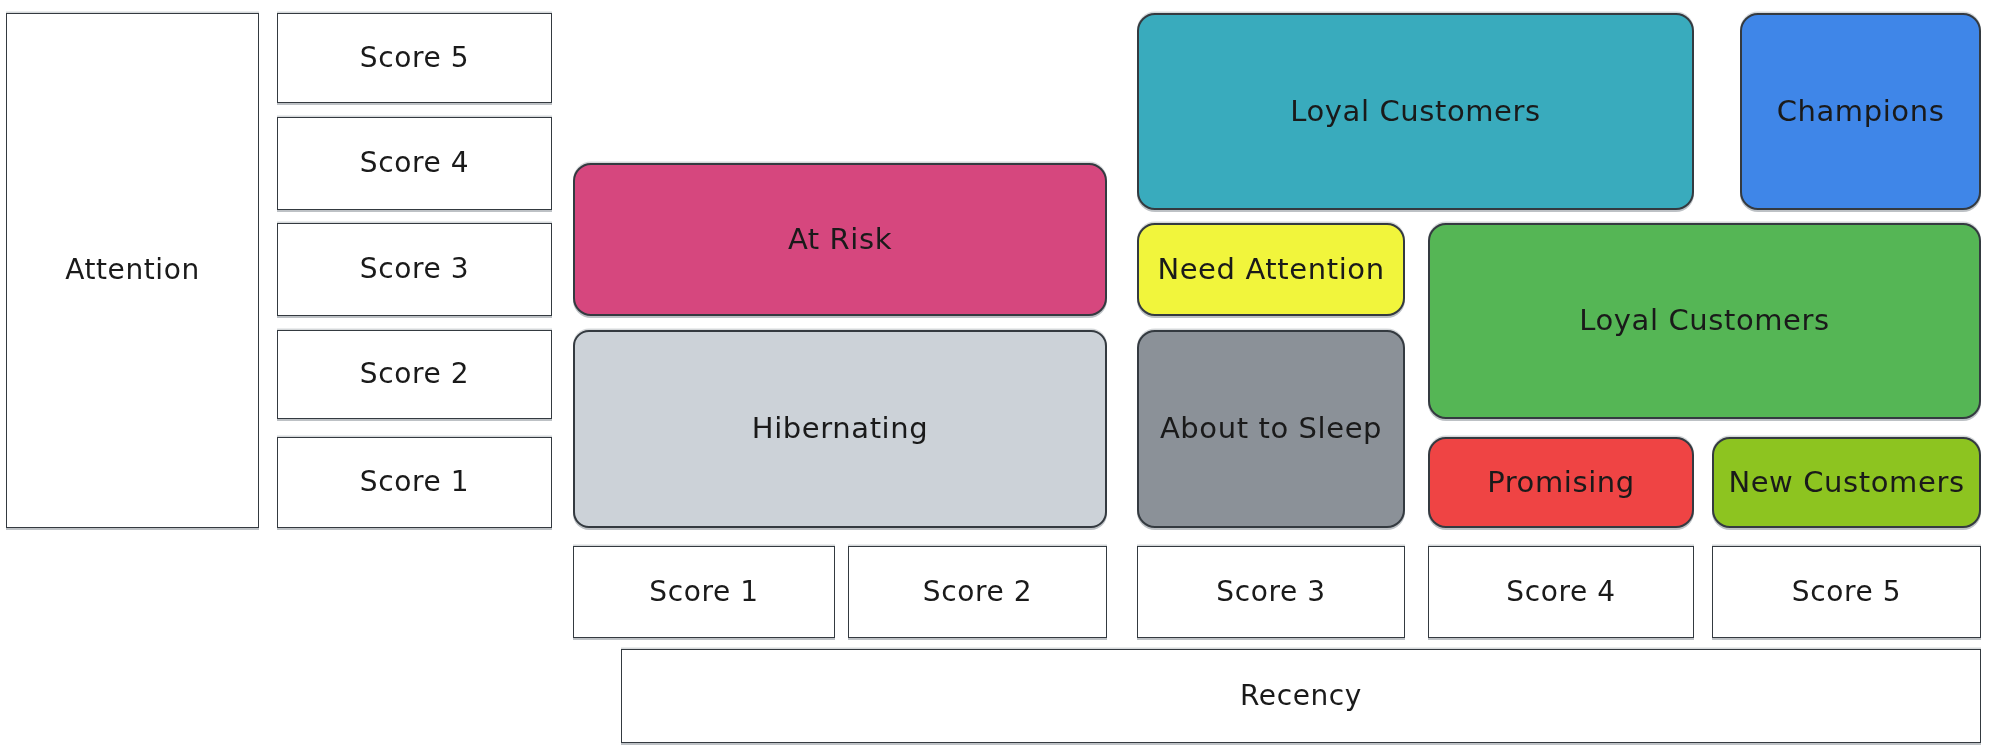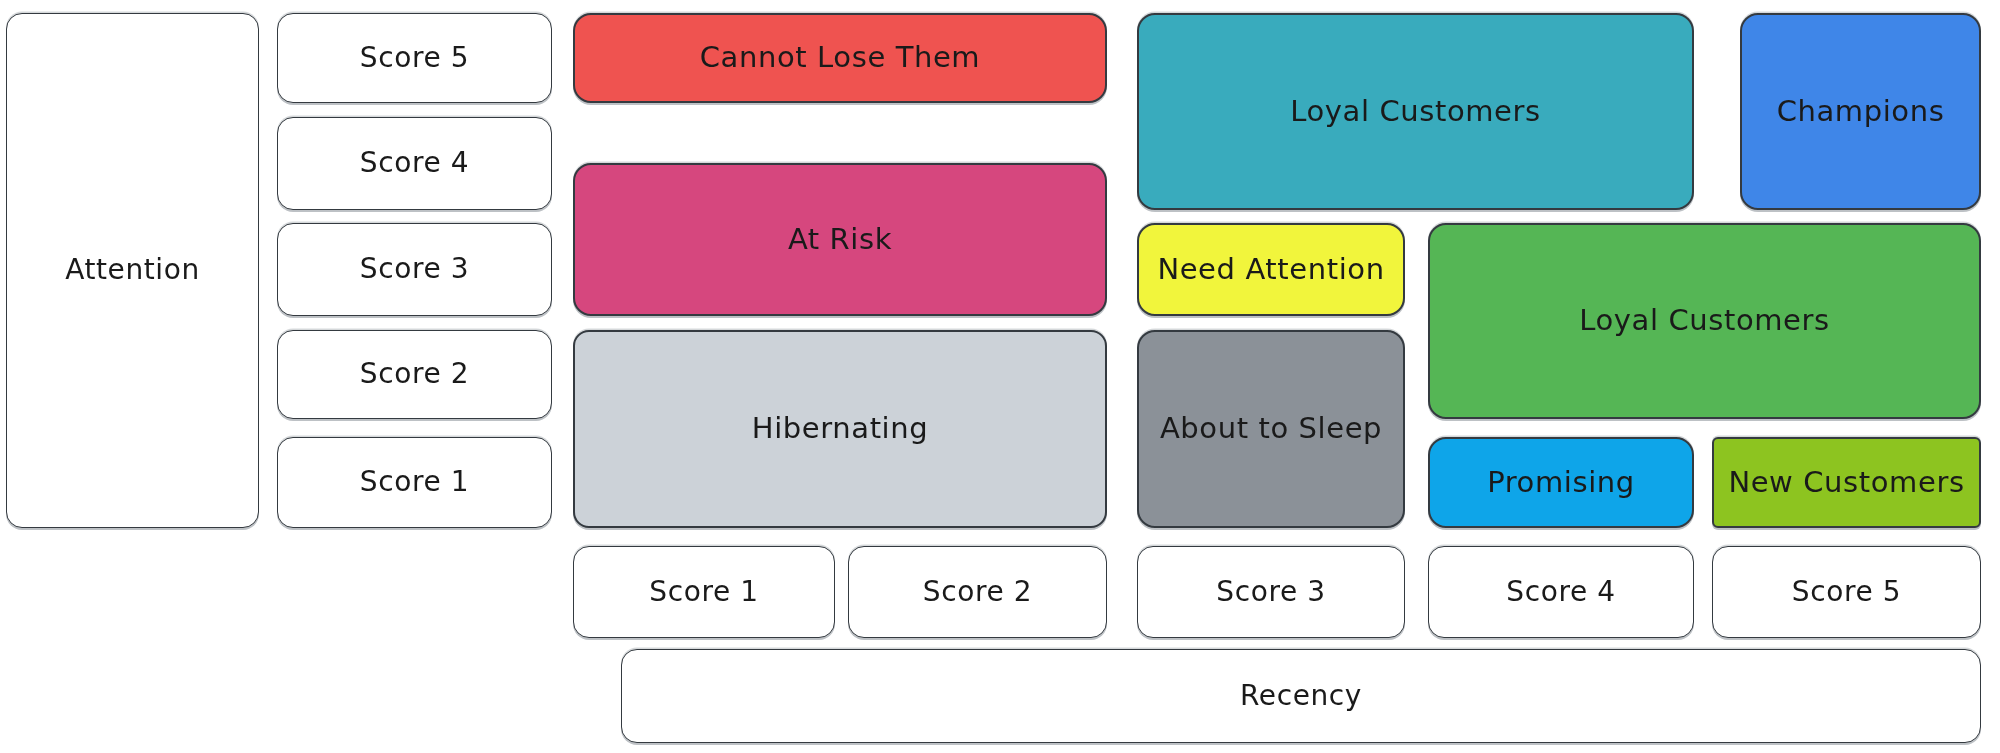--- a/index.html
+++ b/index.html
@@ -31,21 +31,21 @@
     border-radius: 18px;
     font-size: 29px;
     letter-spacing: 0.6px;
     line-height: 1.15;
     box-shadow: 0 2px 0 rgba(134,142,150,.55), 0 -1.5px 0 rgba(134,142,150,.35);
     box-sizing: border-box;
     padding: 4px 10px;
   }
   .plain {
     background: #ffffff;
-    border-radius: 16px;
+    border-radius: 0;
     border-width: 1.7px;
     font-size: 28px;
   }
   
   .area-frequency      { grid-area: 1 / 1 / 10 / 2; }
   .area-f5             { grid-area: 1 / 3 / 2  / 4; }
   .area-f4             { grid-area: 3 / 3 / 4  / 4; }
   .area-f3             { grid-area: 5 / 3 / 6  / 4; }
   .area-f2             { grid-area: 7 / 3 / 8  / 4; }
   .area-f1             { grid-area: 9 / 3 / 10 / 4; }
@@ -84,23 +84,20 @@
     <div class="box plain area-f3">
       <span>Score 3</span>
     </div>
     <div class="box plain area-f2">
       <span>Score 2</span>
     </div>
     <div class="box plain area-f1">
       <span>Score 1</span>
     </div>
 
-    <div class="box area-cannot-lose" style="background: rgb(239, 83, 80);">
-      <span>Cannot Lose Them</span>
-    </div>
     <div class="box area-at-risk" style="background: rgb(214, 71, 126); margin-top: 46px;">
       <span>At Risk</span>
     </div>
     <div class="box area-hibernating" style="background: rgb(204, 210, 216);">
       <span>Hibernating</span>
     </div>
     <div class="box area-loyal-top" style="background: rgb(57, 171, 189);">
       <span>Loyal Customers</span>
     </div>
     <div class="box area-champions" style="background: rgb(63, 134, 232);">
@@ -108,24 +105,24 @@
     </div>
     <div class="box area-need-attention" style="background: rgb(241, 245, 60);">
       <span>Need Attention</span>
     </div>
     <div class="box area-about-to-sleep" style="background: rgb(139, 145, 152);">
       <span>About to Sleep</span>
     </div>
     <div class="box area-loyal-right" style="background: rgb(85, 182, 85);">
       <span>Loyal Customers</span>
     </div>
-    <div class="box area-promising" style="background: #0ea5e9;">
+    <div class="box area-promising" style="background: #ef4444;">
       <span>Promising</span>
     </div>
-    <div class="box area-new-customers" style="background: rgb(141, 196, 32); border-radius: 6px;">
+    <div class="box area-new-customers" style="background: rgb(141, 196, 32);">
       <span>New Customers</span>
     </div>
 
     <div class="box plain area-x1">
       <span>Score 1</span>
     </div>
     <div class="box plain area-x2">
       <span>Score 2</span>
     </div>
     <div class="box plain area-x3">

